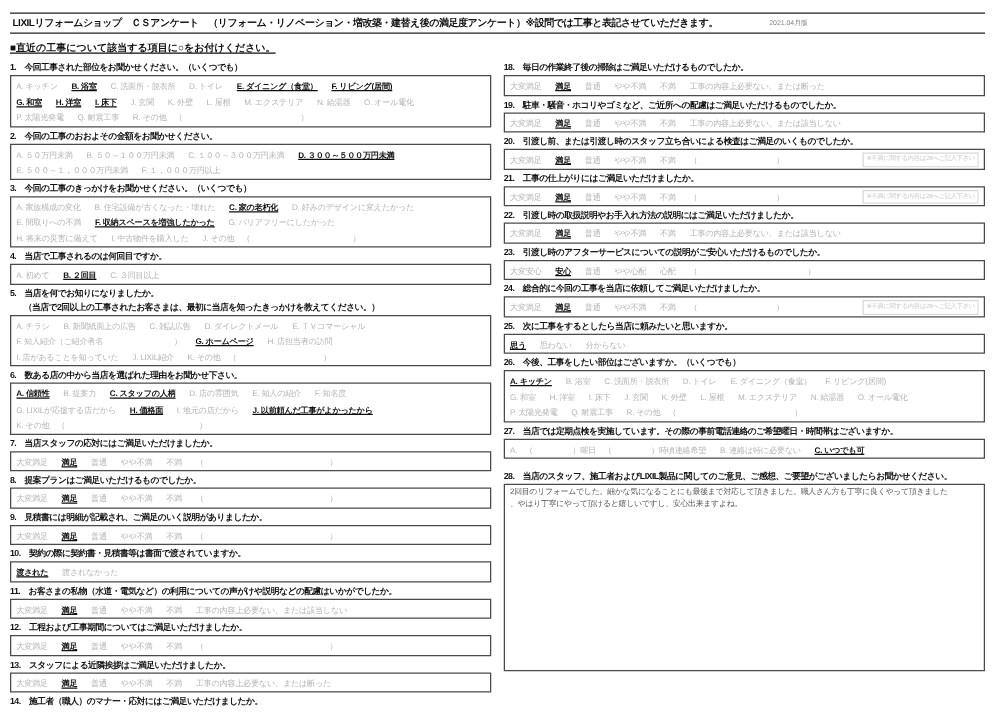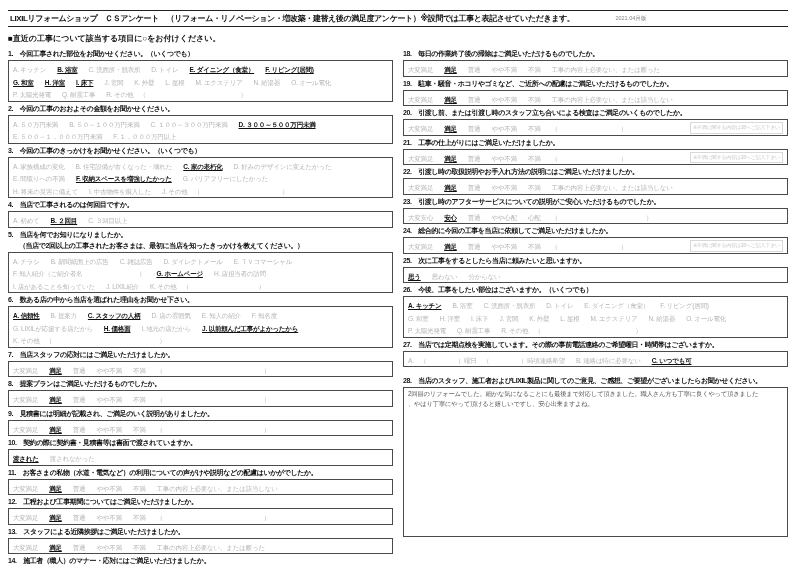--- a/index.html
+++ b/index.html
@@ -3,21 +3,21 @@
 <meta charset="utf-8">
 <style>
   html,body{margin:0;padding:0;}
   body{width:796px;height:570px;background:#fff;font-family:"Liberation Sans","DejaVu Sans",sans-serif;overflow:hidden;}
   .page{padding:5px 8px 0 8px;}
   .header{display:flex;align-items:flex-start;}
   .title-bar{flex:1;border-top:1.5px solid #222;border-bottom:1.5px solid #222;margin-top:5px;padding:2px 2px;display:flex;align-items:center;white-space:nowrap;overflow:hidden;gap:33px;}
   .title{font-size:8px;font-weight:bold;color:#111;letter-spacing:-0.4px;}
   .edition{font-size:5.5px;color:#808080;margin-left:8px;}
   .logo{width:122px;margin-left:8px;flex:0 0 auto;}
-  .instruction{font-size:8px;font-weight:bold;color:#111;margin:6px 0 3px 0;}
+  .instruction{font-size:8px;font-weight:bold;color:#111;margin:6px 0 3px 0;text-decoration:underline;}
   .cols{display:flex;gap:10px;}
   .col{flex:1;min-width:0;}
   .q{margin-bottom:2px;}
   .q.gap{margin-top:9px;}
   .q-title{font-size:7px;font-weight:bold;color:#111;letter-spacing:-0.4px;white-space:nowrap;overflow:hidden;margin:2px 0 1px 0;}
   .q-title2{margin-top:0;padding-left:11px;}
   .q-box{border:1px solid #4a4a4a;padding:1px 4px;background:#fff;}
   .q-box.tall{height:146px;}
   .opt-line{white-space:nowrap;overflow:hidden;line-height:9.5px;}
   .opt{font-size:6.5px;color:#b4b4b4;margin-right:11px;letter-spacing:-0.2px;}

